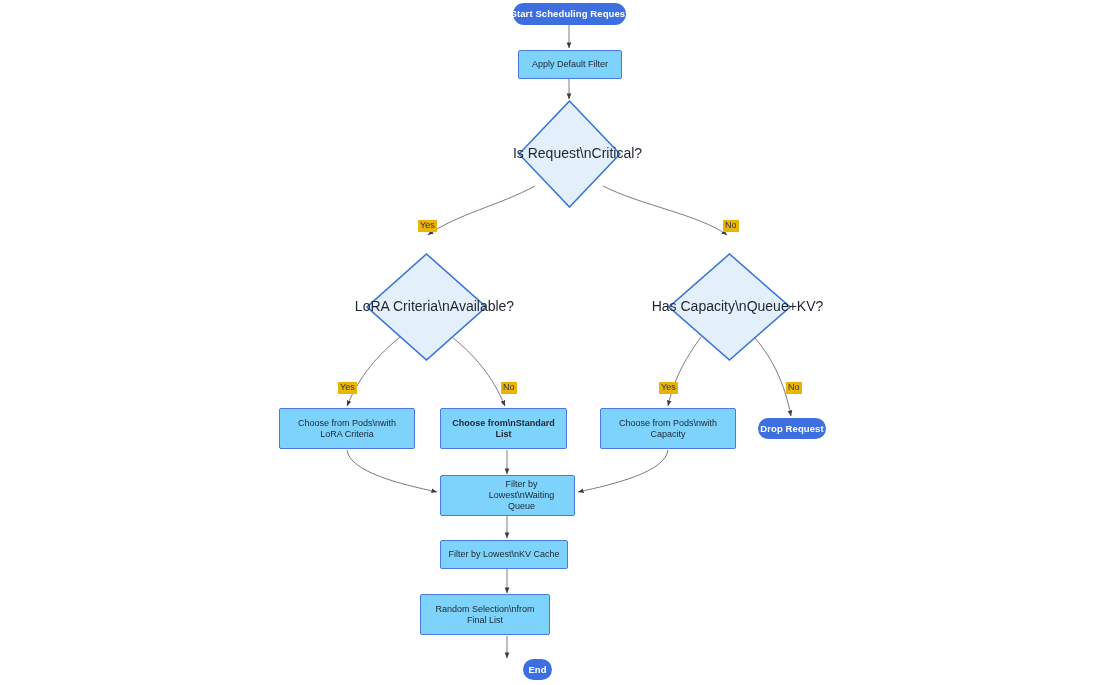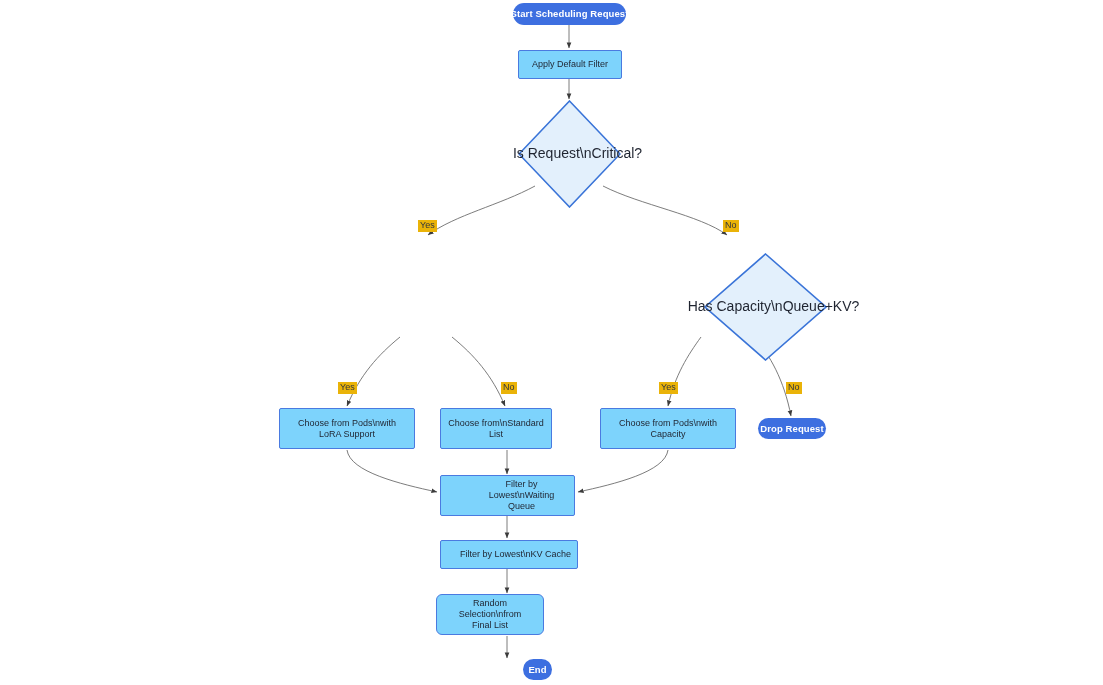--- a/index.html
+++ b/index.html
@@ -145,36 +145,42 @@
     <span class="label">Apply Default Filter</span>
   </div>
 
   <div class="node decision" style="left:518px; top:100px; width:103px; height:108px;">
     <svg class="dia-shape" viewBox="0 0 103 108" preserveAspectRatio="none">
       <polygon points="51.5,1 102,54 51.5,107 1,54" fill="#e3f0fc" stroke="#3a74d8" stroke-width="1.6"></polygon>
     </svg>
     <span class="label">Is Request\nCritical?</span>
   </div>
 
-
-  <div class="node decision" style="left:668px; top:253px; width:123px; height:108px;margin-left:36px;">
+  <div class="node decision" style="left:366px; top:253px; width:121px; height:108px;">
+    <svg class="dia-shape" viewBox="0 0 121 108" preserveAspectRatio="none">
+      <polygon points="60.5,1 120,54 60.5,107 1,54" fill="#e3f0fc" stroke="#3a74d8" stroke-width="1.6"></polygon>
+    </svg>
+    <span class="label">LoRA Criteria\nAvailable?</span>
+  </div>
+
+  <div class="node decision" style="left:668px; top:253px; width:123px; height:108px;">
     <svg class="dia-shape" viewBox="0 0 123 108" preserveAspectRatio="none">
       <polygon points="61.5,1 122,54 61.5,107 1,54" fill="#e3f0fc" stroke="#3a74d8" stroke-width="1.6"></polygon>
     </svg>
     <span class="label">Has Capacity\nQueue+KV?</span>
   </div>
 
   <div class="node process" style="left:279px; top:408px; width:136px; height:41px;">
     <span class="label">
       <span>Choose from Pods\nwith</span>
-      <span class="line2">LoRA Support</span>
-    </span>
-  </div>
-
-  <div class="node process" style="left:440px; top:408px; width:112px; height:41px;">
+      <span class="line2">LoRA Criteria</span>
+    </span>
+  </div>
+
+  <div class="node process" style="left:440px; top:408px; width:127px; height:41px;font-weight:bold;">
     <span class="label">
       <span>Choose from\nStandard</span>
       <span class="line2">List</span>
     </span>
   </div>
 
   <div class="node process" style="left:600px; top:408px; width:136px; height:41px;">
     <span class="label">
       <span>Choose from Pods\nwith</span>
       <span class="line2">Capacity</span>
@@ -185,25 +191,25 @@
     <span class="label">Drop Request</span>
   </div>
 
   <div class="node process" style="left:440px; top:475px; width:135px; height:41px;padding-left:28px;">
     <span class="label">
       <span>Filter by Lowest\nWaiting</span>
       <span class="line2">Queue</span>
     </span>
   </div>
 
-  <div class="node process" style="left:440px; top:540px; width:138px; height:29px;justify-content:flex-end;">
+  <div class="node process" style="left:440px; top:540px; width:128px; height:29px;">
     <span class="label">Filter by Lowest\nKV Cache</span>
   </div>
 
-  <div class="node process" style="left:436px; top:594px; width:108px; height:41px;border-radius:6px;">
+  <div class="node process" style="left:420px; top:594px; width:130px; height:41px;">
     <span class="label">
       <span>Random Selection\nfrom</span>
       <span class="line2">Final List</span>
     </span>
   </div>
 
   <div class="node terminal" style="left:493px; top:659px; width:29px; height:21px;margin-left:30px;">
     <span class="label">End</span>
   </div>
 

